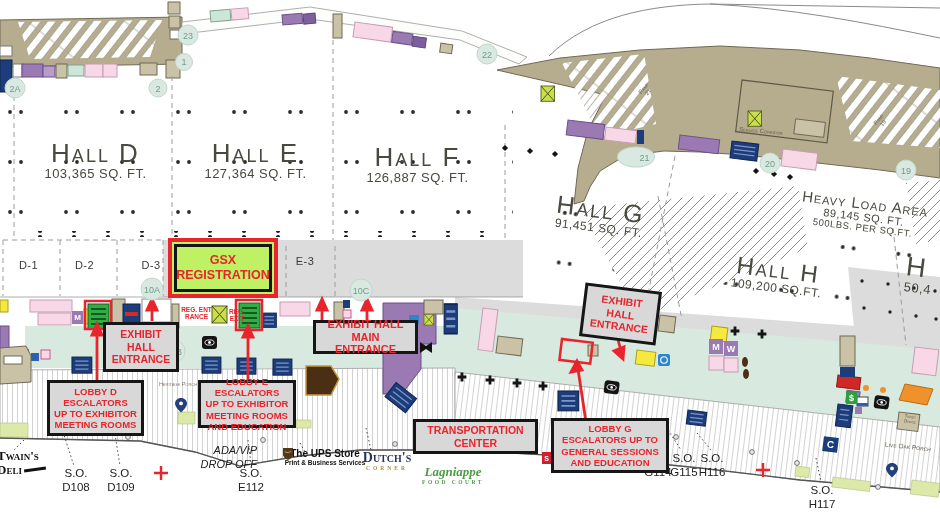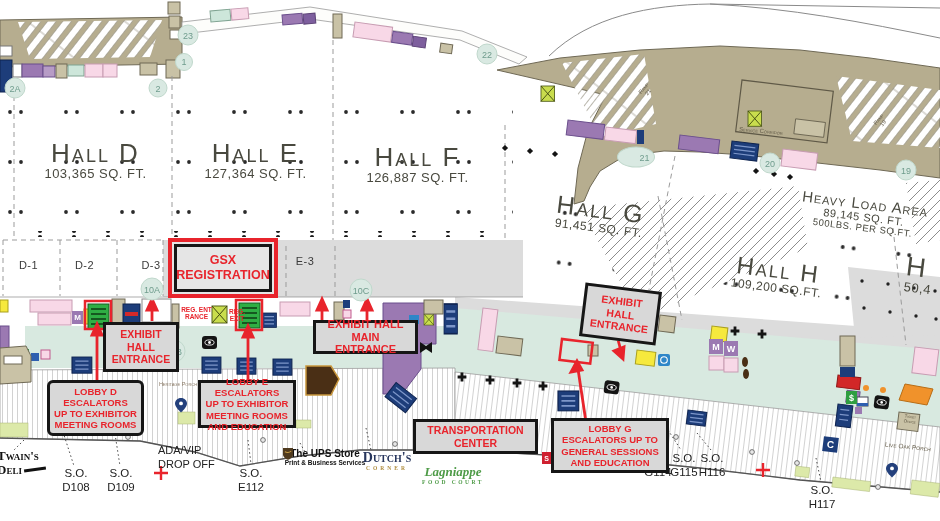--- a/index.html
+++ b/index.html
@@ -16,21 +16,21 @@
   .tiny{position:absolute;font-variant:small-caps;color:#645c49;text-align:center;line-height:1.15;white-space:pre-line;}
   .so{position:absolute;color:#222;font-size:11.5px;line-height:1.2;text-align:center;}
   
   .badge{position:absolute;transform:translate(-50%,-50%);background:#d9e9e2;color:#6f9c8d;
          border:1px solid #c0d8cc;border-radius:50%;display:flex;align-items:center;
          justify-content:center;font-size:9px;}
   
   .ann{position:absolute;background:#d8d8d8;border:3px solid #161616;color:#e8242c;font-weight:700;
        display:flex;align-items:center;justify-content:center;text-align:center;
        white-space:pre-line;box-sizing:border-box;line-height:1.18;}
-  .gsx{position:absolute;background:#e5e5e5;border:4px solid #e8242c;box-sizing:border-box;padding:2px;}
+  .gsx{position:absolute;background:#bef264;border:4px solid #e8242c;box-sizing:border-box;padding:2px;}
   .gsx-inner{width:100%;height:100%;border:3px solid #161616;display:flex;align-items:center;
        justify-content:center;text-align:center;color:#e8242c;font-weight:700;font-size:12.5px;
        line-height:1.2;white-space:pre-line;box-sizing:border-box;}
   .redlabel{position:absolute;color:#e8242c;font-weight:700;text-align:center;line-height:1.15;white-space:pre-line;}
   .chip{position:absolute;color:#fff;font-weight:700;display:flex;align-items:center;justify-content:center;}
   
   #floor-title{position:absolute;left:818px;top:8px;width:112px;text-align:right;color:#e8242c;
        font-weight:700;font-size:20px;letter-spacing:.5px;}
   #floor-title .sup{font-size:11px;vertical-align:super;}
   
@@ -436,21 +436,21 @@
 <div class="zone" style="left:128px;top:259px;width:46px;">D-3</div>
 <div class="zone" style="left:283px;top:255px;width:44px;">E-3</div>
 
 <div class="tiny" style="left:728px;top:128px;width:66px;font-size:6px;transform:rotate(5deg);">Service Corridor</div>
 <div class="tiny" style="left:636px;top:84px;width:20px;font-size:5.5px;transform:rotate(-50deg);">Ramp 21</div>
 <div class="tiny" style="left:871px;top:115px;width:20px;font-size:5.5px;transform:rotate(-50deg);">Ramp 19</div>
 <div class="tiny" style="left:150px;top:381px;width:56px;font-size:5.5px;color:#8a7a66;">Heritage Porch</div>
 <div class="tiny" style="left:876px;top:443px;width:64px;font-size:6.5px;transform:rotate(6deg);">Live Oak Porch</div>
 <div class="tiny" style="left:897px;top:414px;width:26px;font-size:4.5px;color:#5a523f;transform:rotate(7deg);">Ticket
 Office</div>
-<div class="abs" style="left:158px;top:444px;width:66px;font-size:11px;color:#222;text-align:left;line-height:1.25;white-space:pre-line;">ADA/VIP
+<div class="abs" style="left:191px;top:444px;width:66px;font-size:11px;color:#222;text-align:right;line-height:1.25;white-space:pre-line;font-style:italic;">ADA/VIP
 DROP OFF</div>
 
 <div class="so" style="left:54px;top:467px;width:44px;">
   <div>S.O.</div>
   <div>D108</div>
 </div>
 <div class="so" style="left:99px;top:467px;width:44px;">
   <div>S.O.</div>
   <div>D109</div>
 </div>
@@ -525,21 +525,21 @@
 REGISTRATION</div>
 </div>
 <div class="ann" style="left:103px;top:322px;width:76px;height:50px;font-size:10.5px;">EXHIBIT
 HALL
 ENTRANCE</div>
 <div class="ann" style="left:313px;top:320px;width:105px;height:34px;font-size:11px;">EXHIBIT HALL MAIN
 ENTRANCE</div>
 <div class="ann" style="left:582px;top:287px;width:77px;height:54px;font-size:10.5px;transform:rotate(7deg);">EXHIBIT
 HALL
 ENTRANCE</div>
-<div class="ann" style="left:47px;top:380px;width:97px;height:56px;font-size:9.5px;border-radius:6px;">LOBBY D
+<div class="ann" style="left:47px;top:380px;width:97px;height:56px;font-size:9.5px;">LOBBY D
 ESCALATORS
 UP TO EXHIBITOR
 MEETING ROOMS</div>
 <div class="ann" style="left:198px;top:380px;width:98px;height:48px;font-size:9.5px;">LOBBY E
 ESCALATORS
 UP TO EXHIBITOR
 MEETING ROOMS
 AND EDUCATION</div>
 <div class="ann" style="left:413px;top:419px;width:125px;height:35px;font-size:10.5px;">TRANSPORTATION
 CENTER</div>

